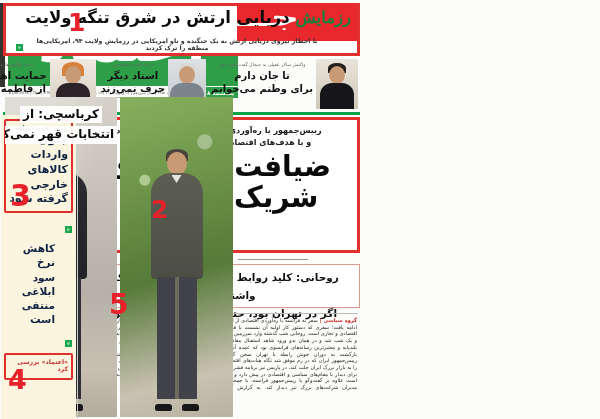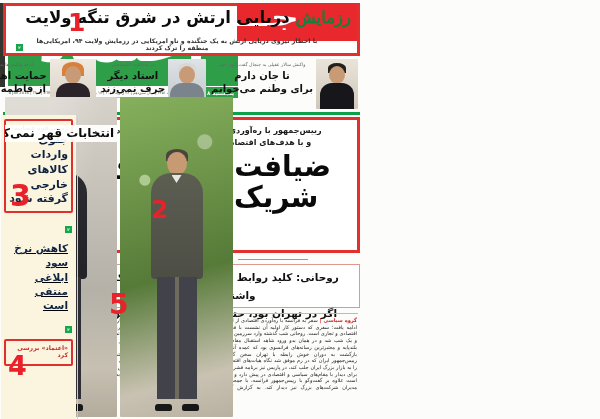--- a/index.html
+++ b/index.html
@@ -121,21 +121,21 @@
     font-size:12px; font-weight:bold; color:#0b0b0b; line-height:1.45; white-space:nowrap; }
   
   #sidebar-sep { position:absolute; left:77px; top:117px; width:1px; height:302px; background:#ccc; }
   #sidebar { position:absolute; left:1px; top:115px; width:75px; height:304px; background:#fbf4df;
     padding:4px 3px; }
   .sb-box { position:relative; border:2px solid #e0302e; border-radius:2px; background:#fbf4df;
     padding:3px 3px 4px; margin-bottom:3px; }
   .sb-kicker { font-size:6.2px; color:#26324f; font-weight:bold; margin-bottom:2px; }
   .sb-kicker.red { color:#c9302a; }
   .sb-title { font-size:11px; font-weight:bold; color:#0d2240; line-height:1.35; }
-  .sb-plain { margin:6px 5px 4px;text-decoration:underline; }
+  .sb-plain { margin:6px 18px 4px; }
   .sb-plain .sb-title { font-size:10.5px; }
   .sb-small { font-size:7px; font-weight:bold; color:#13234a; line-height:1.45; margin:6px 1px 2px; }
   #sidebar .page-ref { margin:1px 1px 2px; }
   #sb-box-4 { margin-top:4px; }
   #sb-box-4 .sb-title { padding-top:1px; }
 </style>
 </head>
 <body>
 
 <div id="page">
@@ -247,21 +247,21 @@
         <div class="fig-collar"></div>
       <div class="fig-legs"></div>
       <div class="fig-shoes">
           <div></div>
           <div></div>
         </div>
     </div>
   </div>
   <div class="photo" id="photo-karbaschi">
     <div class="photo-banner">
-      <br>
+      <span>کرباسچی: از</span><br>
       <span>انتخابات قهر نمی‌کنیم</span>
     </div>
     <div class="fig">
       <div class="fig-hair"></div>
         <div class="fig-head"></div>
       <div class="fig-torso"></div>
         <div class="fig-collar"></div>
       <div class="fig-legs"></div>
       <div class="fig-shoes">
           <div></div>

